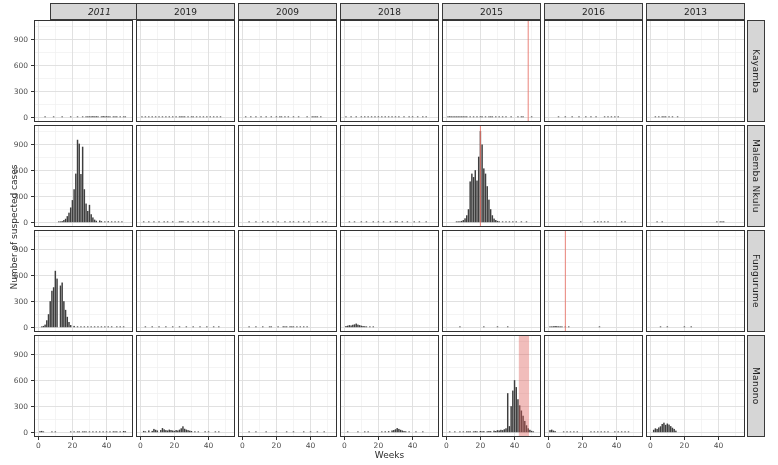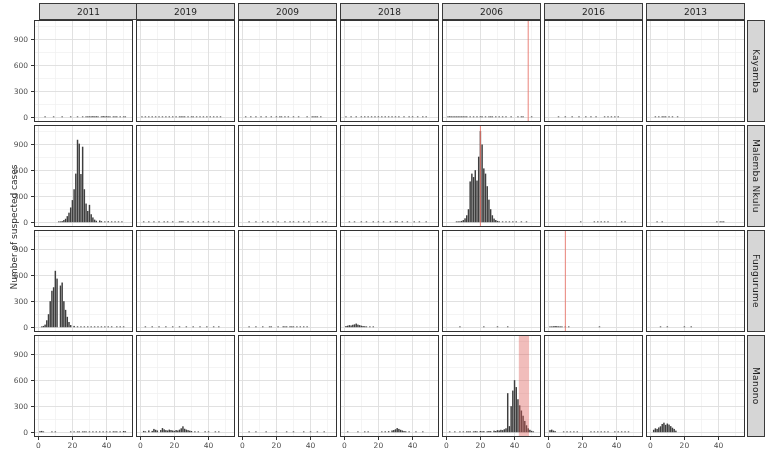--- a/index.html
+++ b/index.html
@@ -44,22 +44,23 @@
   .x-title{
     left:34px;top:450px;width:711px;
     text-align:center;
   }
 </style>
 </head>
 <body>
 
 <div class="figure">
   <div class="axis-title y-title">Number of suspected cases</div>
+  <div class="axis-title x-title">Weeks</div>
   <div id="grid">
-      <div class="strip" style="left: 39px; top: 3px; width: 99px; height: 17px;">
+      <div class="strip" style="left: 50px; top: 3px; width: 99px; height: 17px; font-style: italic;">
         <span>2011</span>
       </div>
       <div class="tick-mark" style="left: 37.7672px; top: 437px; width: 1px; height: 3px;"></div>
       <div class="tick-label x" style="left: 28.2672px; top: 441px; width: 20px;">0</div>
       <div class="tick-mark" style="left: 71.9052px; top: 437px; width: 1px; height: 3px;"></div>
       <div class="tick-label x" style="left: 62.4052px; top: 441px; width: 20px;">20</div>
       <div class="tick-mark" style="left: 106.043px; top: 437px; width: 1px; height: 3px;"></div>
       <div class="tick-label x" style="left: 96.5431px; top: 441px; width: 20px;">40</div>
       <div class="strip" style="left: 136px; top: 3px; width: 99px; height: 17px;">
         <span>2019</span>
@@ -82,21 +83,21 @@
       <div class="strip" style="left: 340px; top: 3px; width: 99px; height: 17px;">
         <span>2018</span>
       </div>
       <div class="tick-mark" style="left: 343.767px; top: 437px; width: 1px; height: 3px;"></div>
       <div class="tick-label x" style="left: 334.267px; top: 441px; width: 20px;">0</div>
       <div class="tick-mark" style="left: 377.905px; top: 437px; width: 1px; height: 3px;"></div>
       <div class="tick-label x" style="left: 368.405px; top: 441px; width: 20px;">20</div>
       <div class="tick-mark" style="left: 412.043px; top: 437px; width: 1px; height: 3px;"></div>
       <div class="tick-label x" style="left: 402.543px; top: 441px; width: 20px;">40</div>
       <div class="strip" style="left: 442px; top: 3px; width: 99px; height: 17px;">
-        <span>2006</span>
+        <span>2015</span>
       </div>
       <div class="tick-mark" style="left: 445.767px; top: 437px; width: 1px; height: 3px;"></div>
       <div class="tick-label x" style="left: 436.267px; top: 441px; width: 20px;">0</div>
       <div class="tick-mark" style="left: 479.905px; top: 437px; width: 1px; height: 3px;"></div>
       <div class="tick-label x" style="left: 470.405px; top: 441px; width: 20px;">20</div>
       <div class="tick-mark" style="left: 514.043px; top: 437px; width: 1px; height: 3px;"></div>
       <div class="tick-label x" style="left: 504.543px; top: 441px; width: 20px;">40</div>
       <div class="strip" style="left: 544px; top: 3px; width: 99px; height: 17px;">
         <span>2016</span>
       </div>

